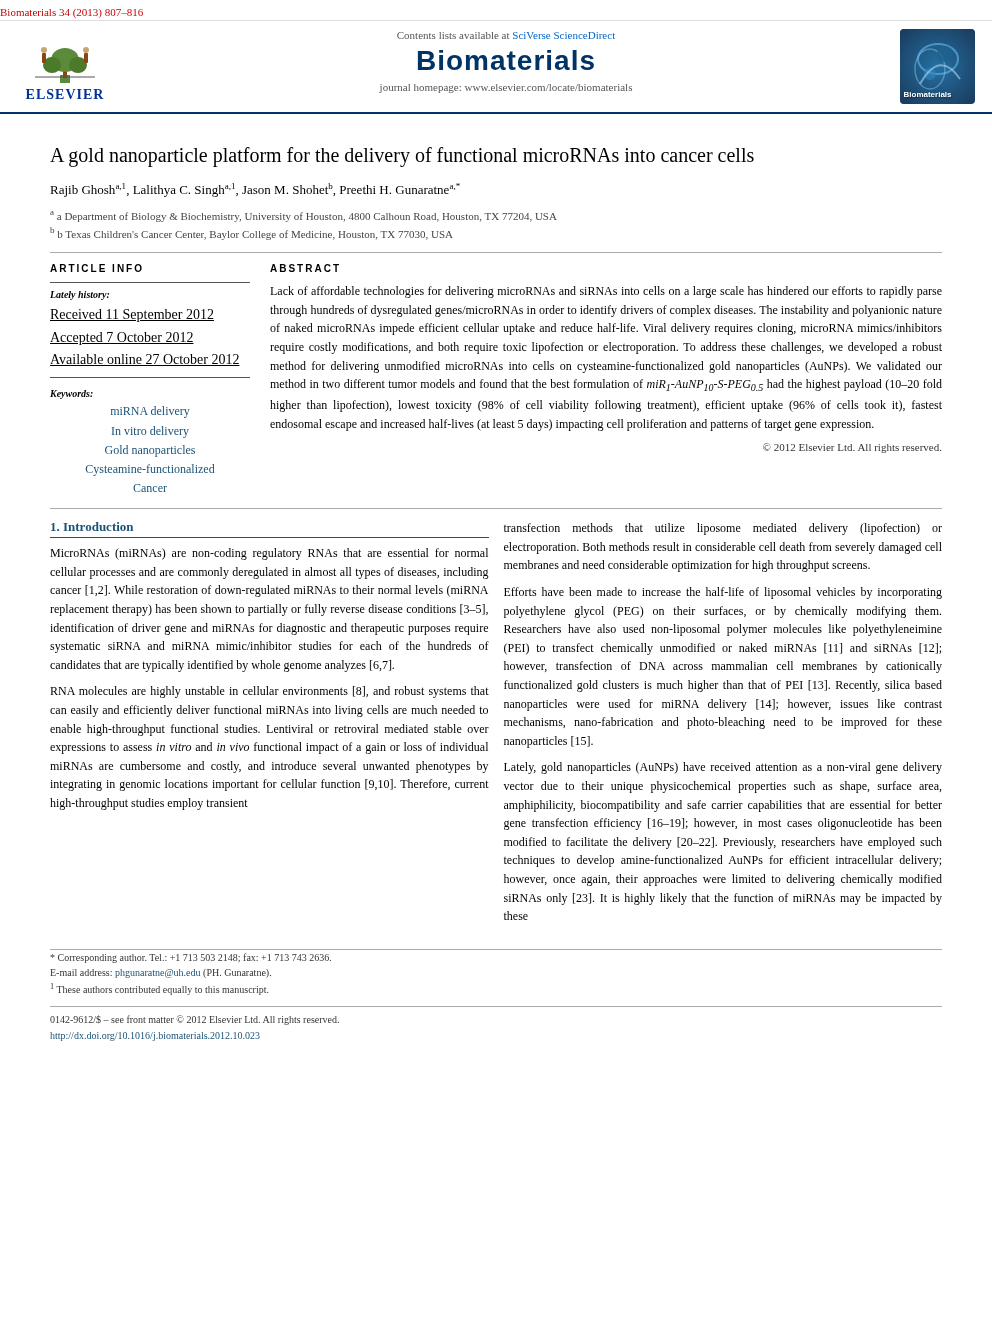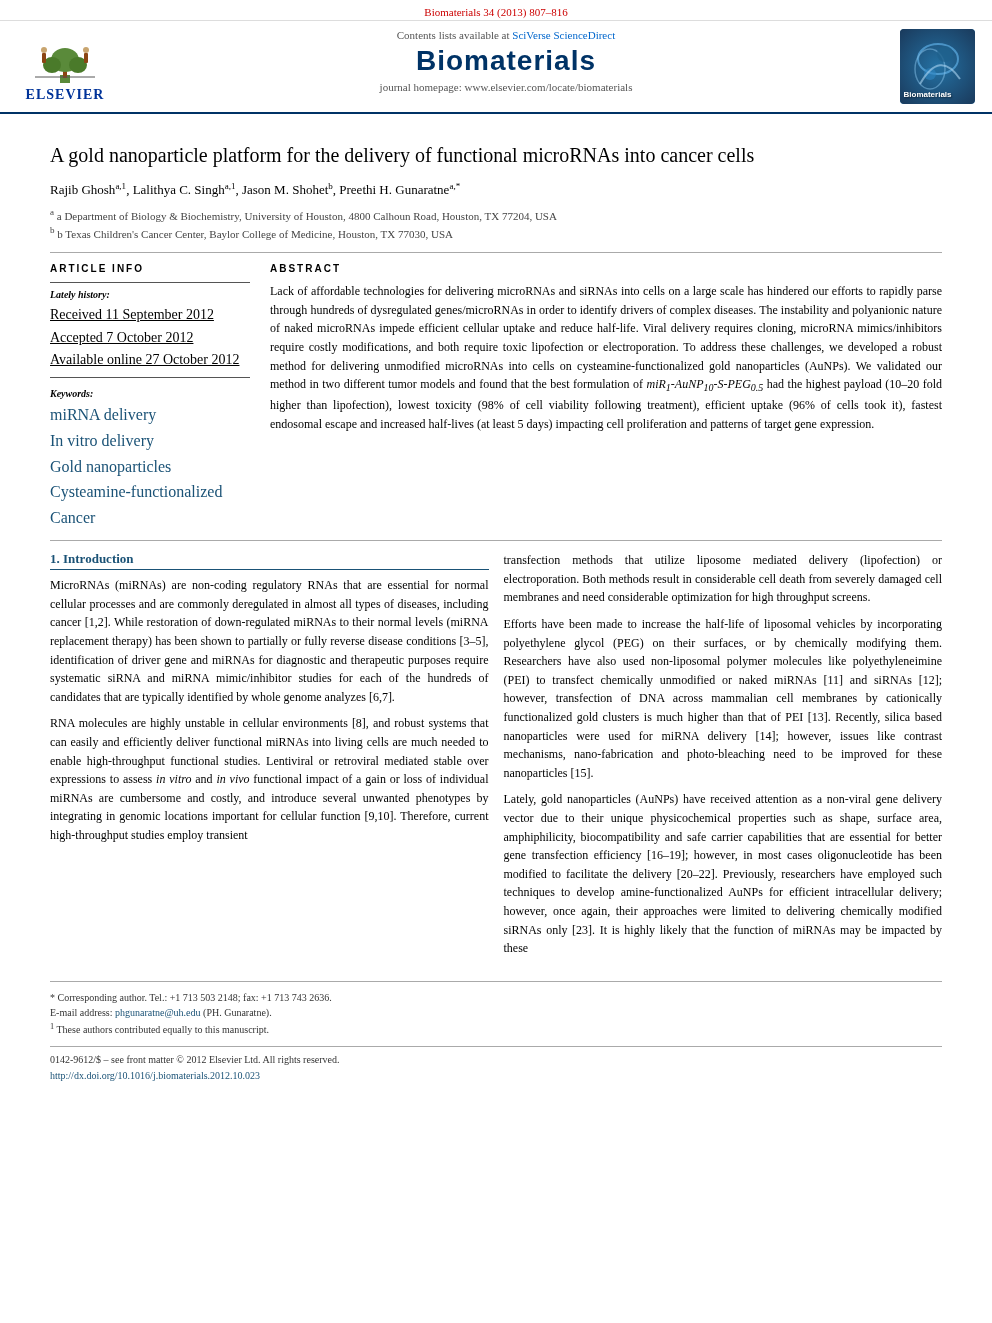--- a/index.html
+++ b/index.html
@@ -8,21 +8,20 @@
       font-size: 13px;
       background: #fff;
       color: #000;
       width: 992px;
       min-height: 1323px;
     }
 
     
     .journal-top-bar {
       background: #fff;
-      text-align: center;
       padding: 6px 0 2px;
       font-size: 11px;
       color: #c00;
       border-bottom: 1px solid #ddd;
     }
 
     .journal-header {
       display: flex;
       align-items: stretch;
       border-bottom: 2px solid #003366;
@@ -218,23 +217,24 @@
 
     .keywords-label {
       font-size: 10px;
       font-style: italic;
       font-weight: bold;
       display: block;
       margin-bottom: 3px;
     }
 
     .keyword-item {
-      font-size: 16px;
+      font-size: 12px;
       line-height: 1.6;
       color: #1a5276;
+      text-align: center;
     }
 
     
     .abstract-text {
       font-size: 12px;
       line-height: 1.55;
       text-align: justify;
     }
 
     .copyright-line {
@@ -268,21 +268,20 @@
       font-size: 12px;
       line-height: 1.55;
       text-align: justify;
       margin-bottom: 8px;
     }
 
     
     .footer-section {
       border-top: 1px solid #aaa;
       margin-top: 15px;
-      padding-top: 8px;
     }
 
     .footnote-text {
       font-size: 10px;
       line-height: 1.55;
       color: #333;
     }
 
     .footnote-email {
       color: #1a5276;
@@ -429,20 +428,21 @@
         identify drivers of complex diseases. The instability and polyanionic nature of naked microRNAs impede
         efficient cellular uptake and reduce half-life. Viral delivery requires cloning, microRNA mimics/inhibitors
         require costly modifications, and both require toxic lipofection or electroporation. To address these
         challenges, we developed a robust method for delivering unmodified microRNAs into cells on
         cysteamine-functionalized gold nanoparticles (AuNPs). We validated our method in two different tumor
         models and found that the best formulation of <span class="italic">miR<sub>1</sub>-AuNP<sub>10</sub>-S-PEG<sub>0.5</sub></span> had the highest payload (10–20 fold
         higher than lipofection), lowest toxicity (98% of cell viability following treatment), efficient uptake (96%
         of cells took it), fastest endosomal escape and increased half-lives (at least 5 days) impacting cell
         proliferation and patterns of target gene expression.
       </div>
+      <div class="copyright-line">© 2012 Elsevier Ltd. All rights reserved.</div>
     </div>
   </div>
 
   <hr class="section-divider">
 
   <div class="body-two-col">
 
     <div class="body-col">
       <div class="section-title">1. Introduction</div>
 

